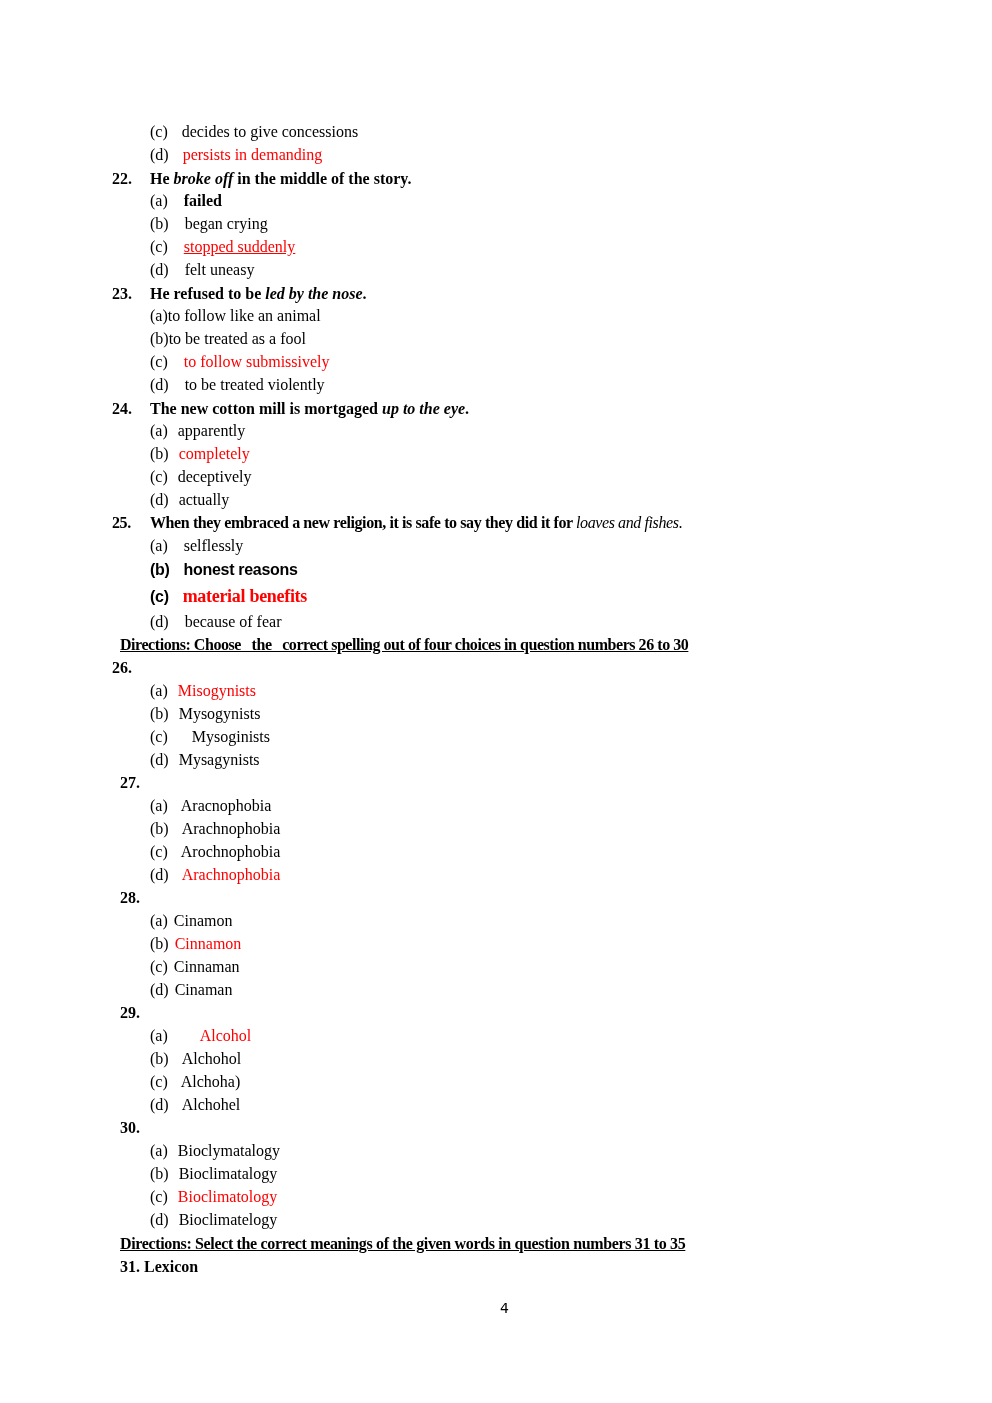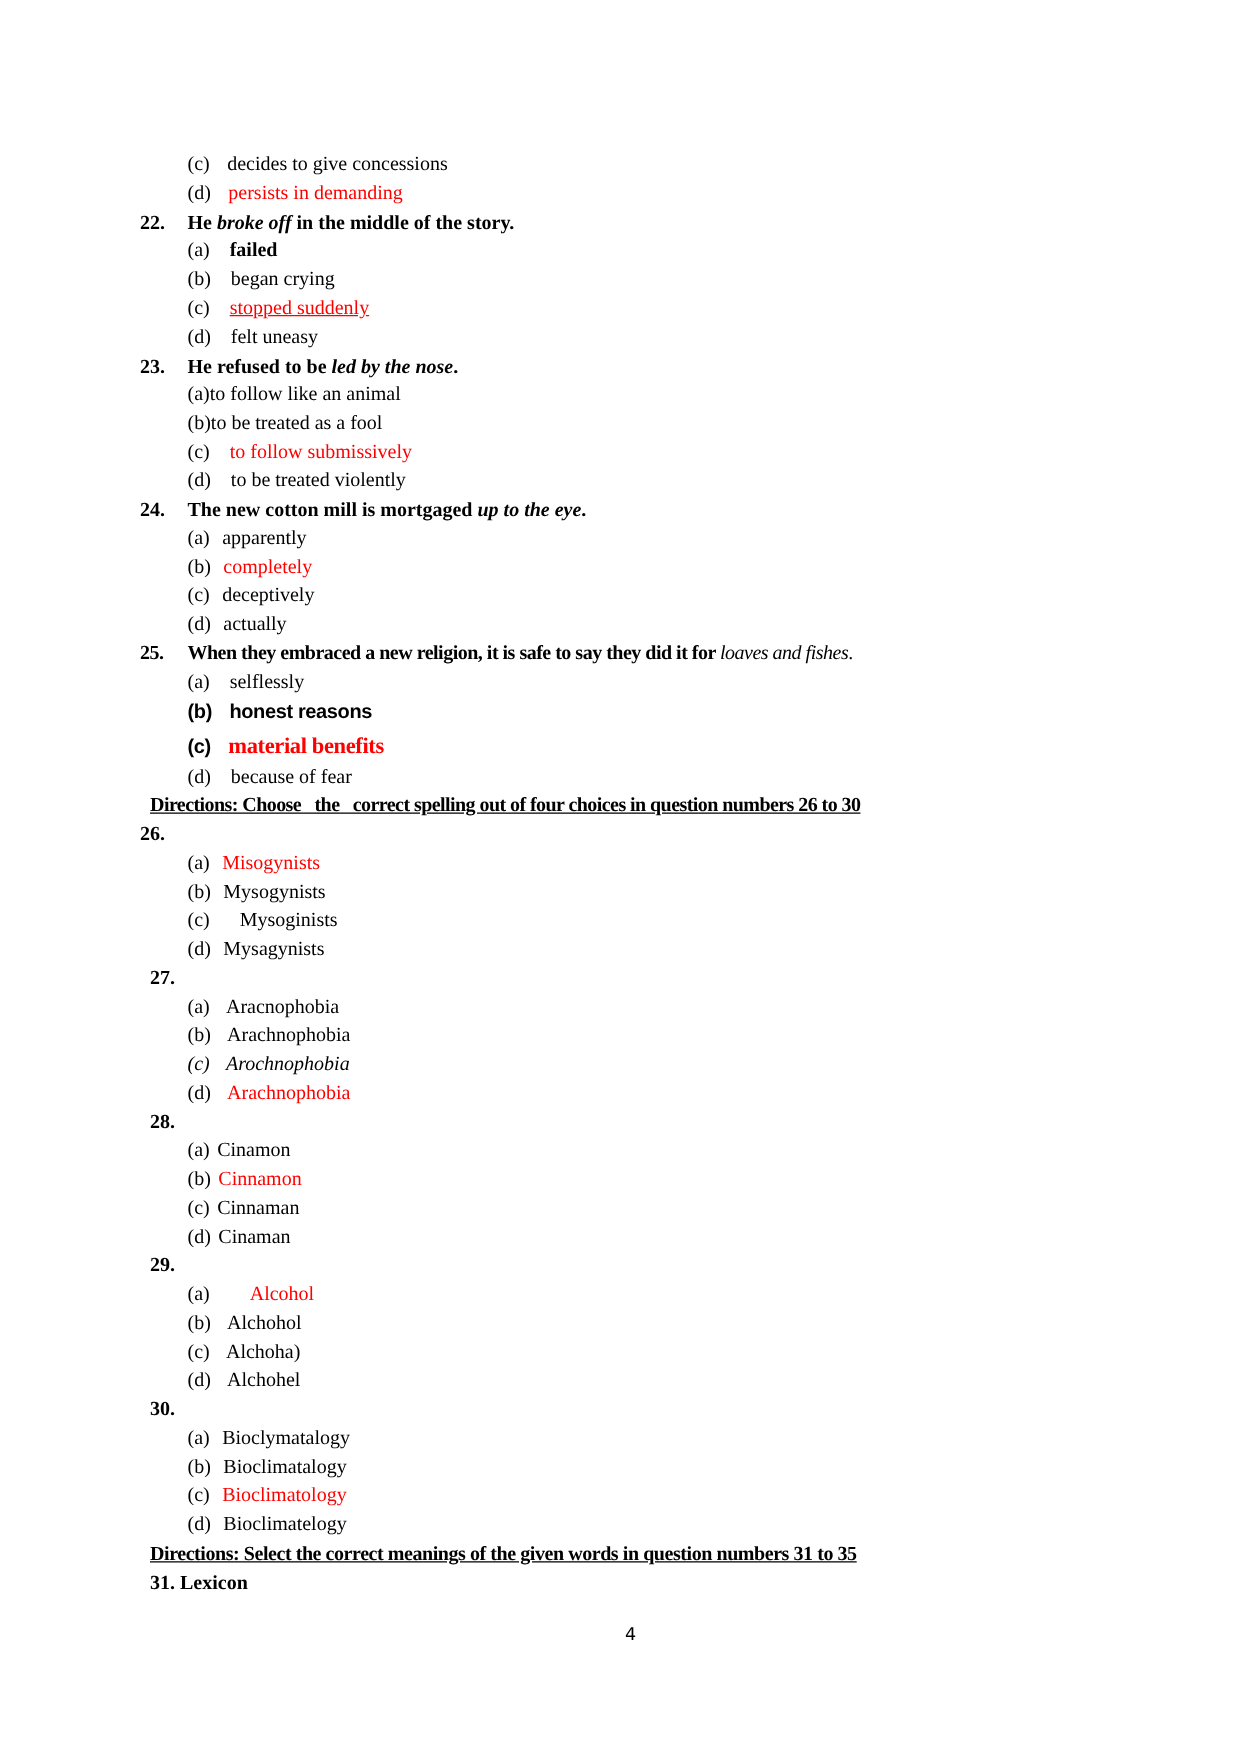--- a/index.html
+++ b/index.html
@@ -62,21 +62,21 @@
 
 <div class="line q" style="left:112px; top:656px;">26.</div>
 <div class="line opt" style="left:150px; top:679px;"><span class="lbl">(a)</span><span class="red" style="margin-left:10px;">Misogynists</span></div>
 <div class="line opt" style="left:150px; top:702px;"><span class="lbl">(b)</span><span style="margin-left:10px;">Mysogynists</span></div>
 <div class="line opt" style="left:150px; top:725px;"><span class="lbl">(c)</span><span style="margin-left:24px;">Mysoginists</span></div>
 <div class="line opt" style="left:150px; top:748px;"><span class="lbl">(d)</span><span style="margin-left:10px;">Mysagynists</span></div>
 
 <div class="line q" style="left:120px; top:771px;">27.</div>
 <div class="line opt" style="left:150px; top:794px;"><span class="lbl">(a)</span><span style="margin-left:13px;">Aracnophobia</span></div>
 <div class="line opt" style="left:150px; top:817px;"><span class="lbl">(b)</span><span style="margin-left:13px;">Arachnophobia</span></div>
-<div class="line opt" style="left:150px; top:840px;font-style:italic;"><span class="lbl">(c)</span><span style="margin-left:13px;">Arochnophobia</span></div>
+<div class="line opt" style="left:150px; top:840px;"><span class="lbl">(c)</span><span style="margin-left:13px;">Arochnophobia</span></div>
 <div class="line opt" style="left:150px; top:863px;"><span class="lbl">(d)</span><span class="red" style="margin-left:13px;">Arachnophobia</span></div>
 
 <div class="line q" style="left:120px; top:886px;">28.</div>
 <div class="line opt" style="left:150px; top:909px;"><span class="lbl">(a)</span><span style="margin-left:6px;">Cinamon</span></div>
 <div class="line opt" style="left:150px; top:932px;"><span class="lbl">(b)</span><span class="red" style="margin-left:6px;">Cinnamon</span></div>
 <div class="line opt" style="left:150px; top:955px;"><span class="lbl">(c)</span><span style="margin-left:6px;">Cinnaman</span></div>
 <div class="line opt" style="left:150px; top:978px;"><span class="lbl">(d)</span><span style="margin-left:6px;">Cinaman</span></div>
 
 <div class="line q" style="left:120px; top:1001px;">29.</div>
 <div class="line opt" style="left:150px; top:1024px;"><span class="lbl">(a)</span><span class="red" style="margin-left:32px;">Alcohol</span></div>

